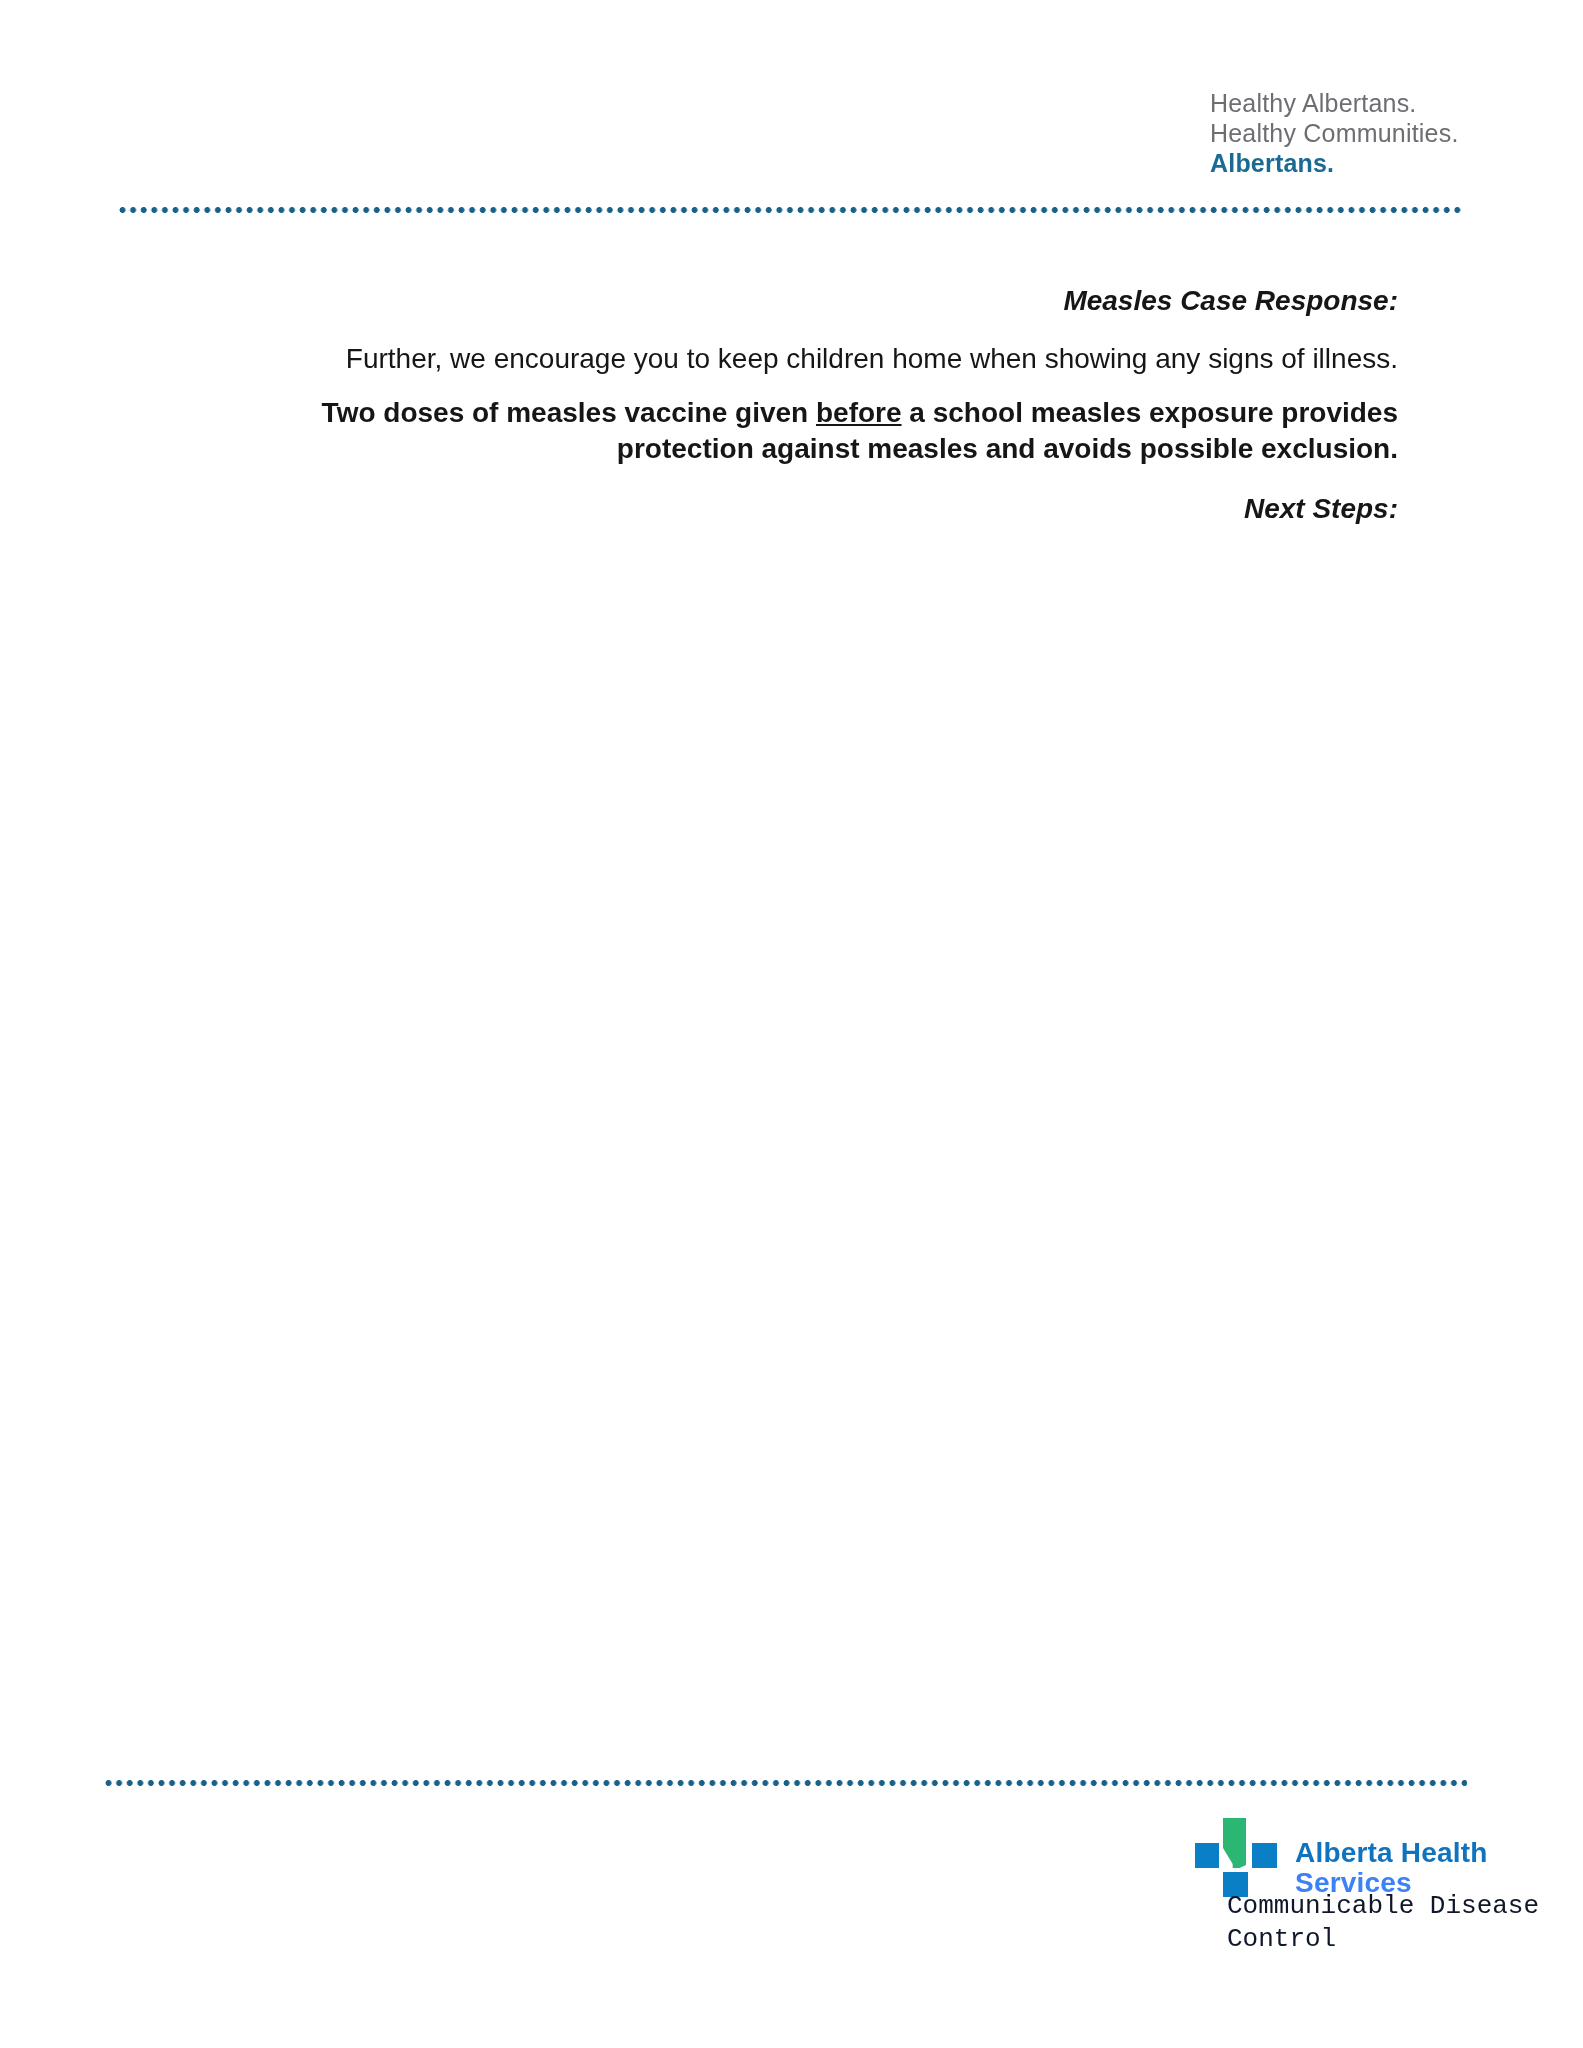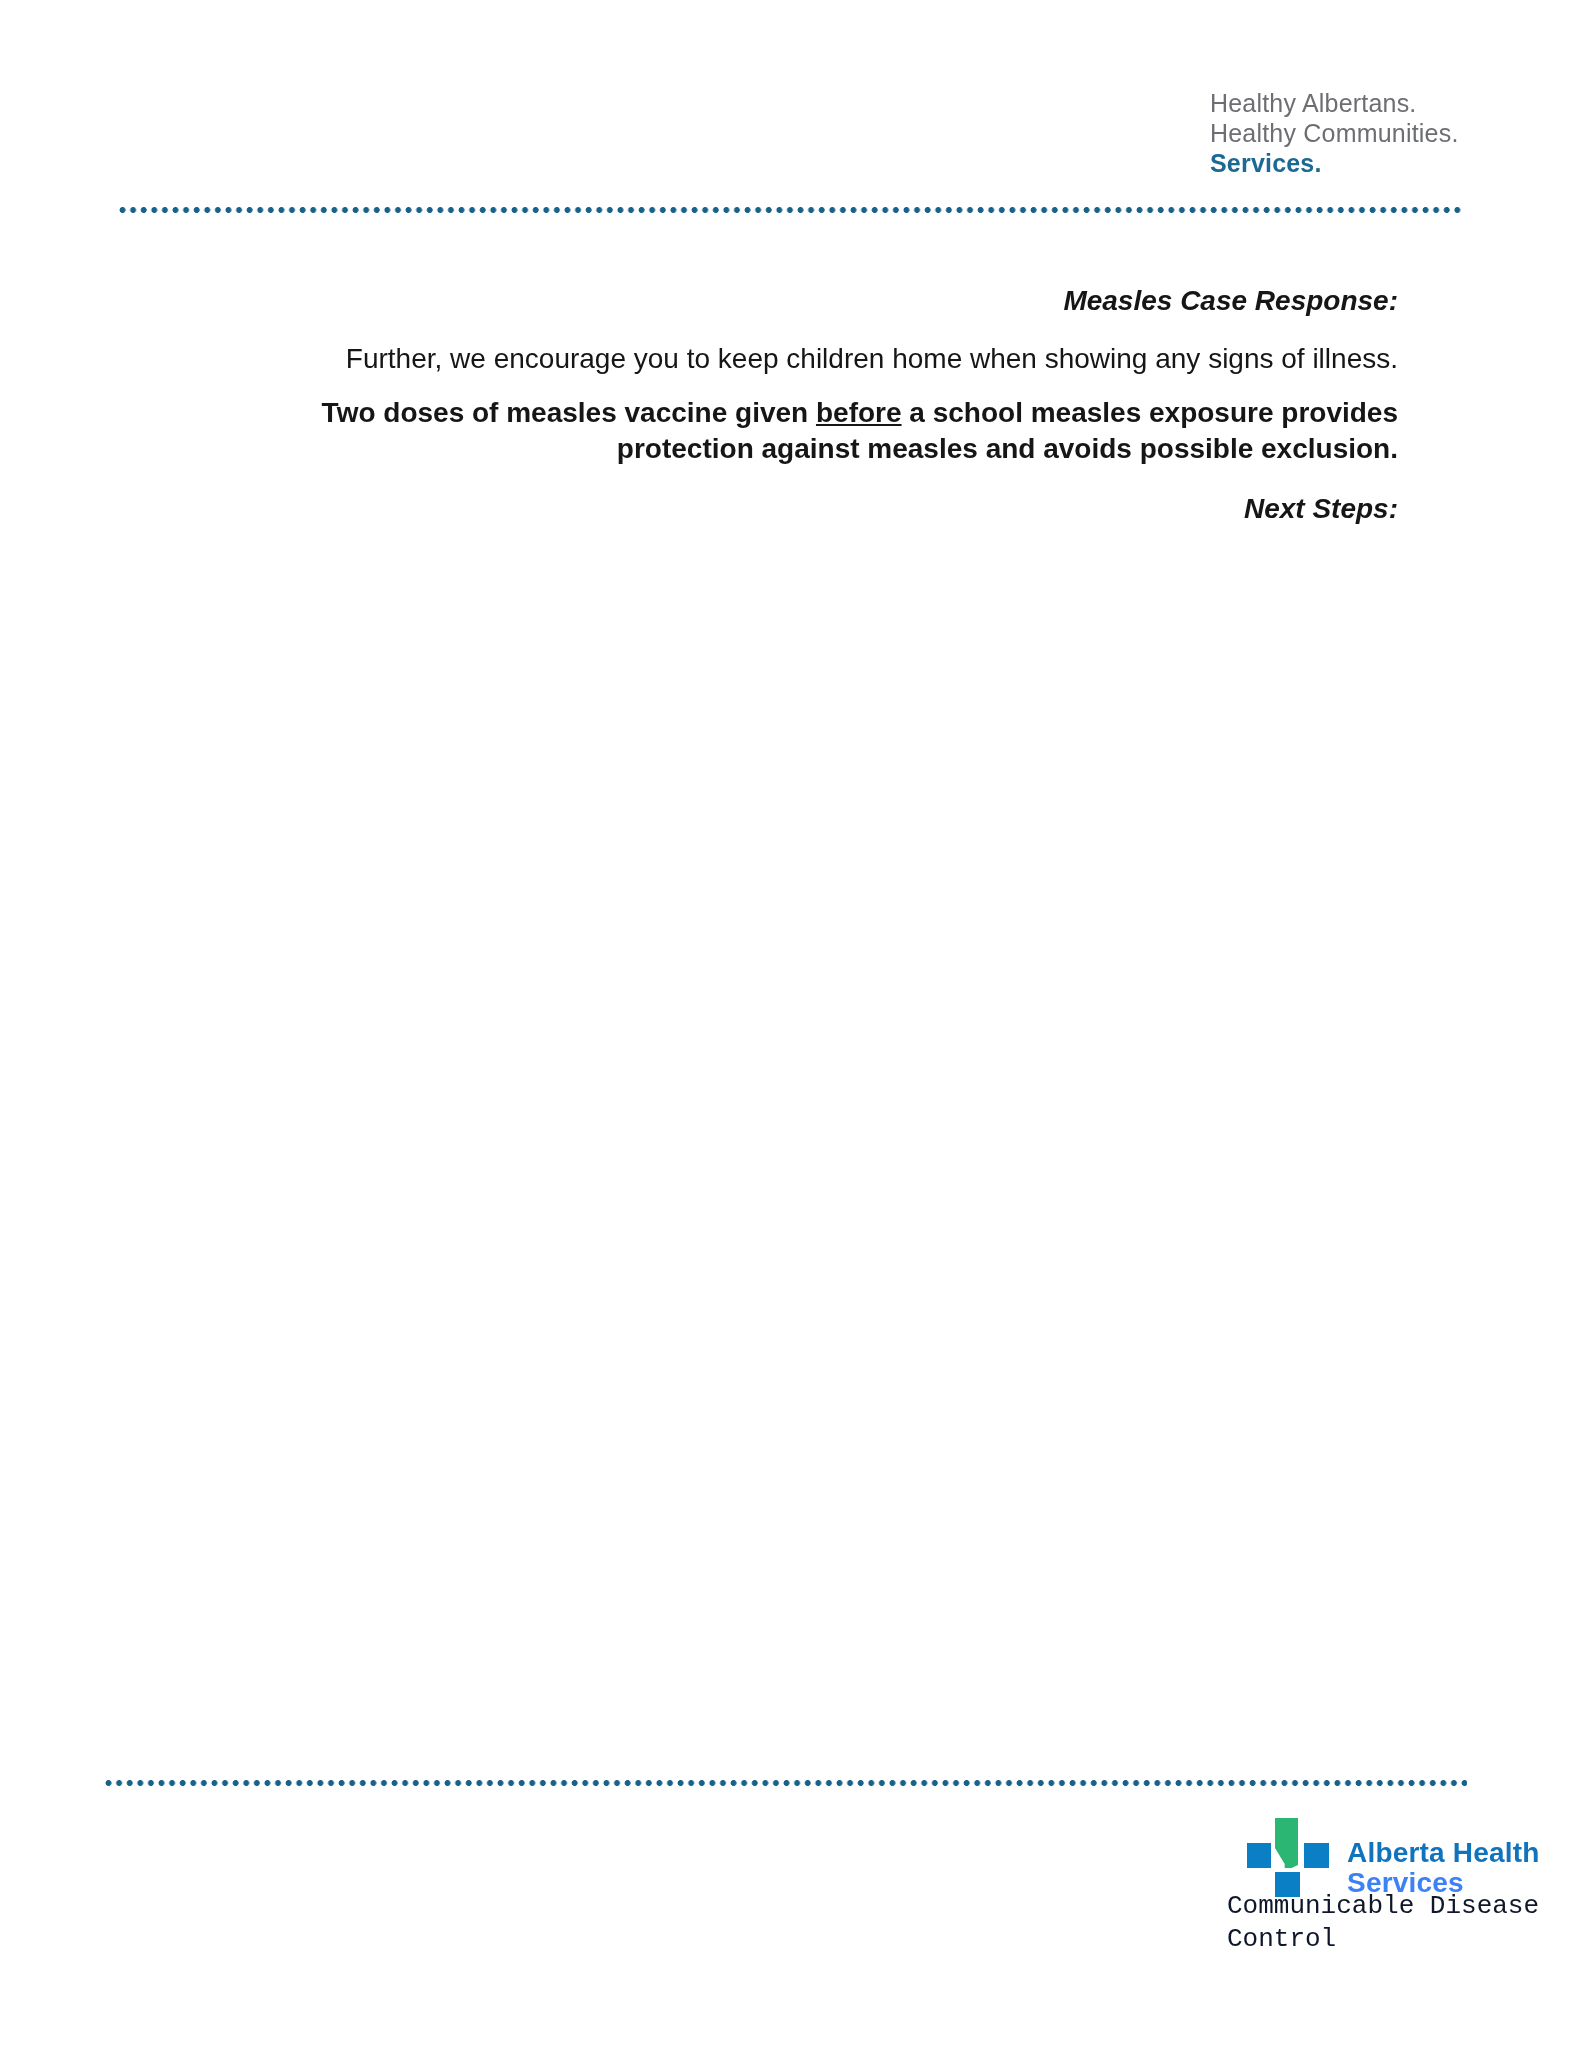--- a/index.html
+++ b/index.html
@@ -64,21 +64,21 @@
   .u { text-decoration: underline; }
   a.doc-link {
     color: #0a8a9c;
     text-decoration: underline;
     cursor: pointer;
   }
 
   
   .ahs-logo {
     position: absolute;
-    left: 1247px;
+    left: 1195px;
     top: 1818px;
     width: 272px;
     height: 82px;
   }
   .logo-cross { position: absolute; left: 0; top: 0; width: 83px; height: 80px; }
   .sq { position: absolute; background: #0b7fc6; }
   .sq.left   { left: 0;    top: 25px; width: 24px; height: 25px; }
   .sq.right  { left: 57px; top: 25px; width: 25px; height: 25px; }
   .sq.bottom { left: 28px; top: 54px; width: 25px; height: 25px; }
   .province {
@@ -111,21 +111,21 @@
     white-space: nowrap;
     font-family: Liberation Mono, monospace;
   }
 </style>
 </head>
 <body>
 
 <div class="tagline">
   <div>Healthy Albertans.</div>
   <div>Healthy Communities.</div>
-  <div class="together">Services.</div>
+  <div class="together">Albertans.</div>
 </div>
 
 <div class="dotline top"></div>
 
 <div class="content">
 
   <p class="sec-heading mb-h">Measles Case Response:</p>
 
 
 

